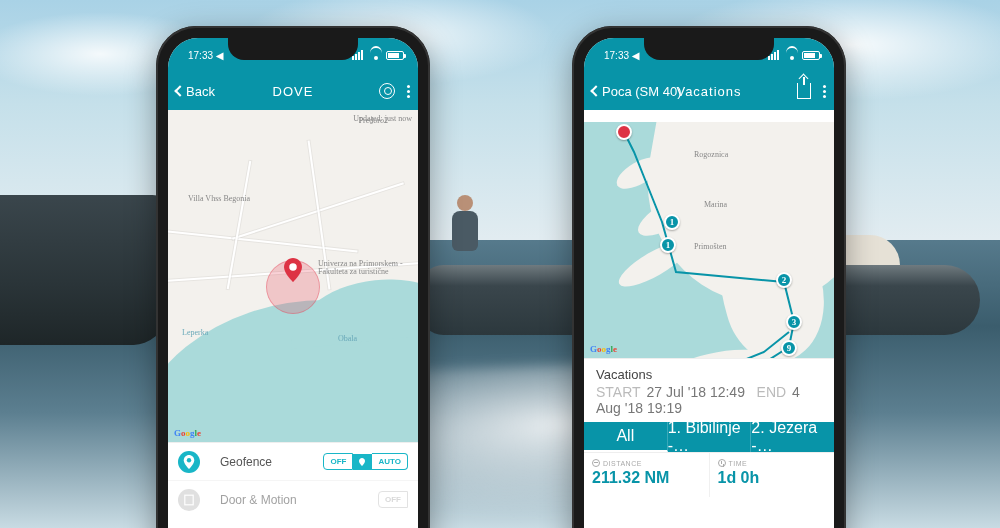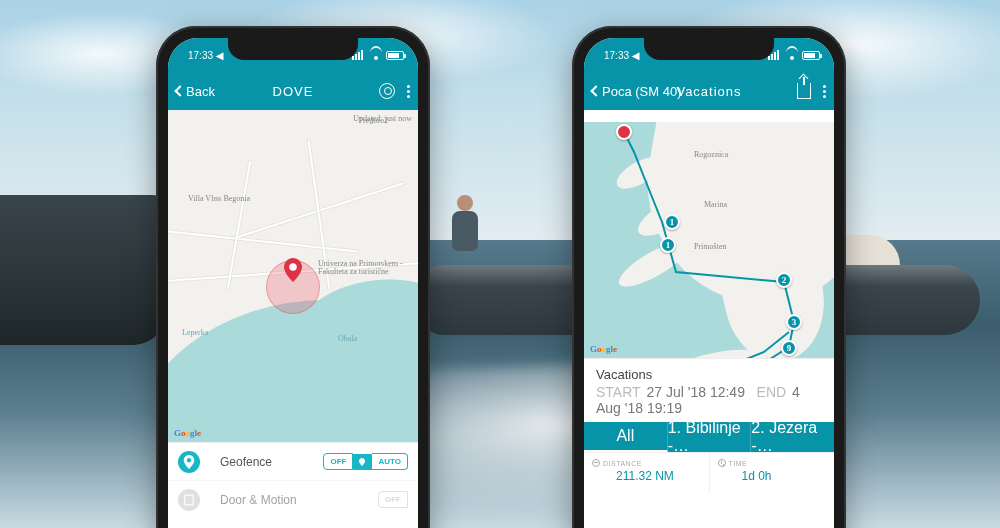--- a/index.html
+++ b/index.html
@@ -163,21 +163,21 @@
   .seg-tabs { display: flex; background: #0894a8; color: #fff; font-size: 16px; height: 30px; align-items: stretch; }
   .seg-tabs .tab { flex: 1; display: flex; align-items: center; justify-content: center;
                    border-right: 1px solid rgba(255,255,255,0.2); }
   .seg-tabs .tab.active { border-bottom: 2px solid #fff; }
   .seg-tabs .tab:last-child { border-right: none; }
 
   .stats { display: flex; background: #fff; border-top: 1px solid #eee; }
   .stat { flex: 1; padding: 6px 8px 10px; border-right: 1px solid #f0f0f0; }
   .stat:last-child { border-right: none; }
   .stat-label { font-size: 7px; color: #aaa; letter-spacing: 0.5px; display: flex; align-items: center; gap: 3px; }
-  .stat-value { font-size: 12px; color: #0894a8; font-weight: 400; margin-top: 2px; margin-left: 24px; }
+  .stat-value { font-size: 16px; color: #0894a8; font-weight: 700; margin-top: 2px; }
   .ic { width: 8px; height: 8px; display: inline-block; position: relative; }
   .ic-dist::before { content:''; position:absolute; inset:0; border:1px solid #aaa; border-radius:50%; }
   .ic-dist::after { content:''; position:absolute; top:40%; left:20%; width:60%; height:1px; background:#aaa; }
   .ic-time::before { content:''; position:absolute; inset:0; border:1px solid #aaa; border-radius:50%; }
   .ic-time::after { content:''; position:absolute; top:20%; left:46%; width:1px; height:40%; background:#aaa; box-shadow: 0 0 0 0 #aaa, 2px 3px 0 0 #aaa; }
   .ic-speed::before { content:'▸'; position:absolute; top:-3px; left:0; color:#aaa; font-size:8px; }
   .ic-speed::after { content:'▸'; position:absolute; top:-3px; left:4px; color:#aaa; font-size:8px; }
 </style>
 </head>
 <body>

